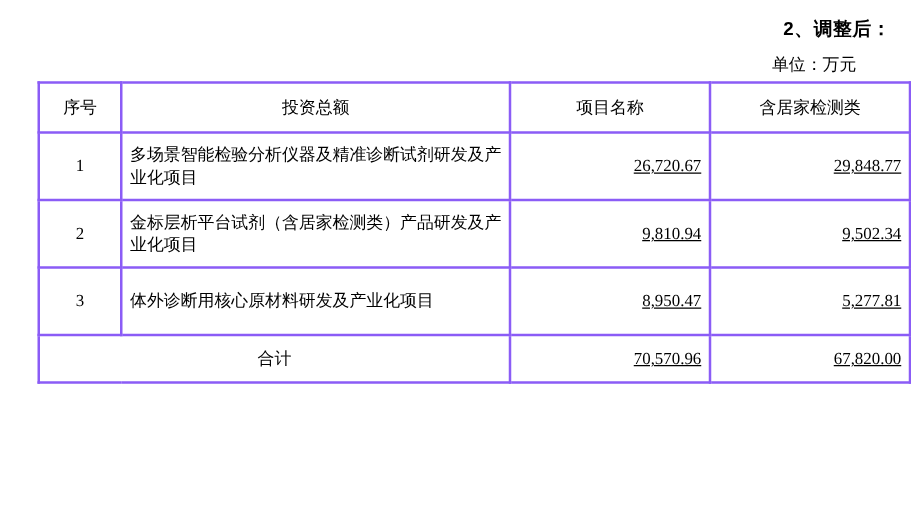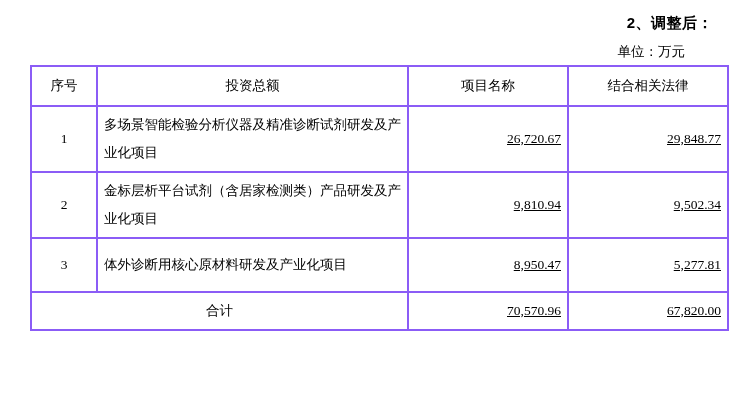--- a/index.html
+++ b/index.html
@@ -67,21 +67,21 @@
   .col-no { width: 66px; }
   .col-name { width: 311px; }
   .col-total { width: 160px; }
   .col-raise { width: 160px; }
 
   td.c-no {
     text-align: center;
   }
   td.c-name {
     text-align: left;
-    line-height: 28px;
+    line-height: 18px;
     padding-left: 8px;
   }
   td.c-num {
     text-align: right;
     padding-right: 14px;
     text-decoration: underline;
   }
   tr.total-row td {
     height: 28px;
   }
@@ -105,21 +105,21 @@
       <col class="col-no">
       <col class="col-name">
       <col class="col-total">
       <col class="col-raise">
     </colgroup>
     <thead>
       <tr>
         <th>序号</th>
         <th>投资总额</th>
         <th>项目名称</th>
-        <th>结合相关法律</th>
+        <th>含居家检测类</th>
       </tr>
     </thead>
     <tbody>
       <tr class="row-tall">
         <td class="c-no">1</td>
         <td class="c-name">多场景智能检验分析仪器及精准诊断试剂研发及产业化项目</td>
         <td class="c-num">26,720.67</td>
         <td class="c-num">29,848.77</td>
       </tr>
       <tr class="row-tall">

